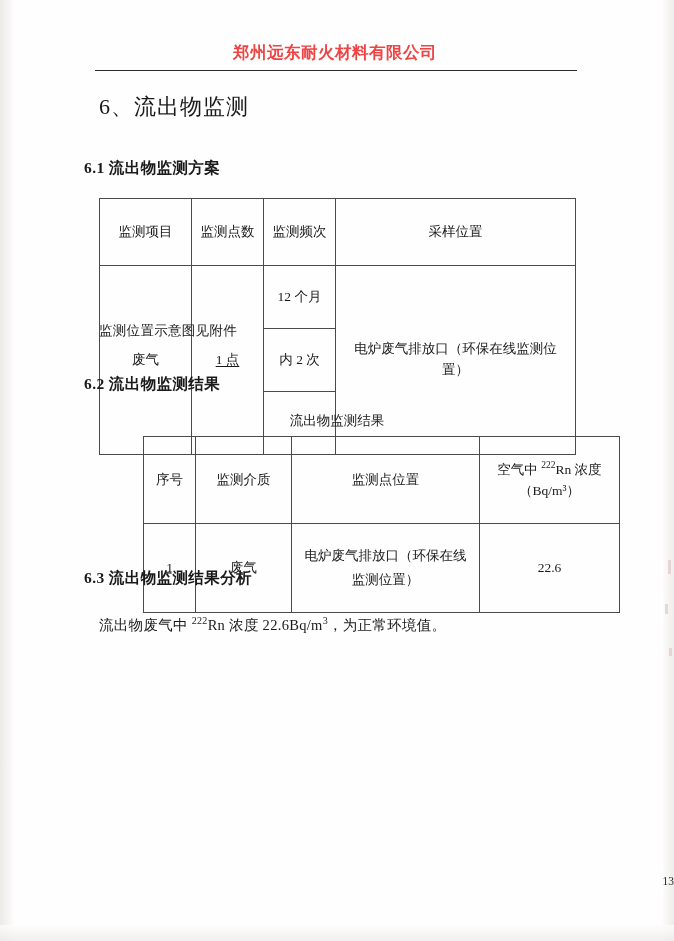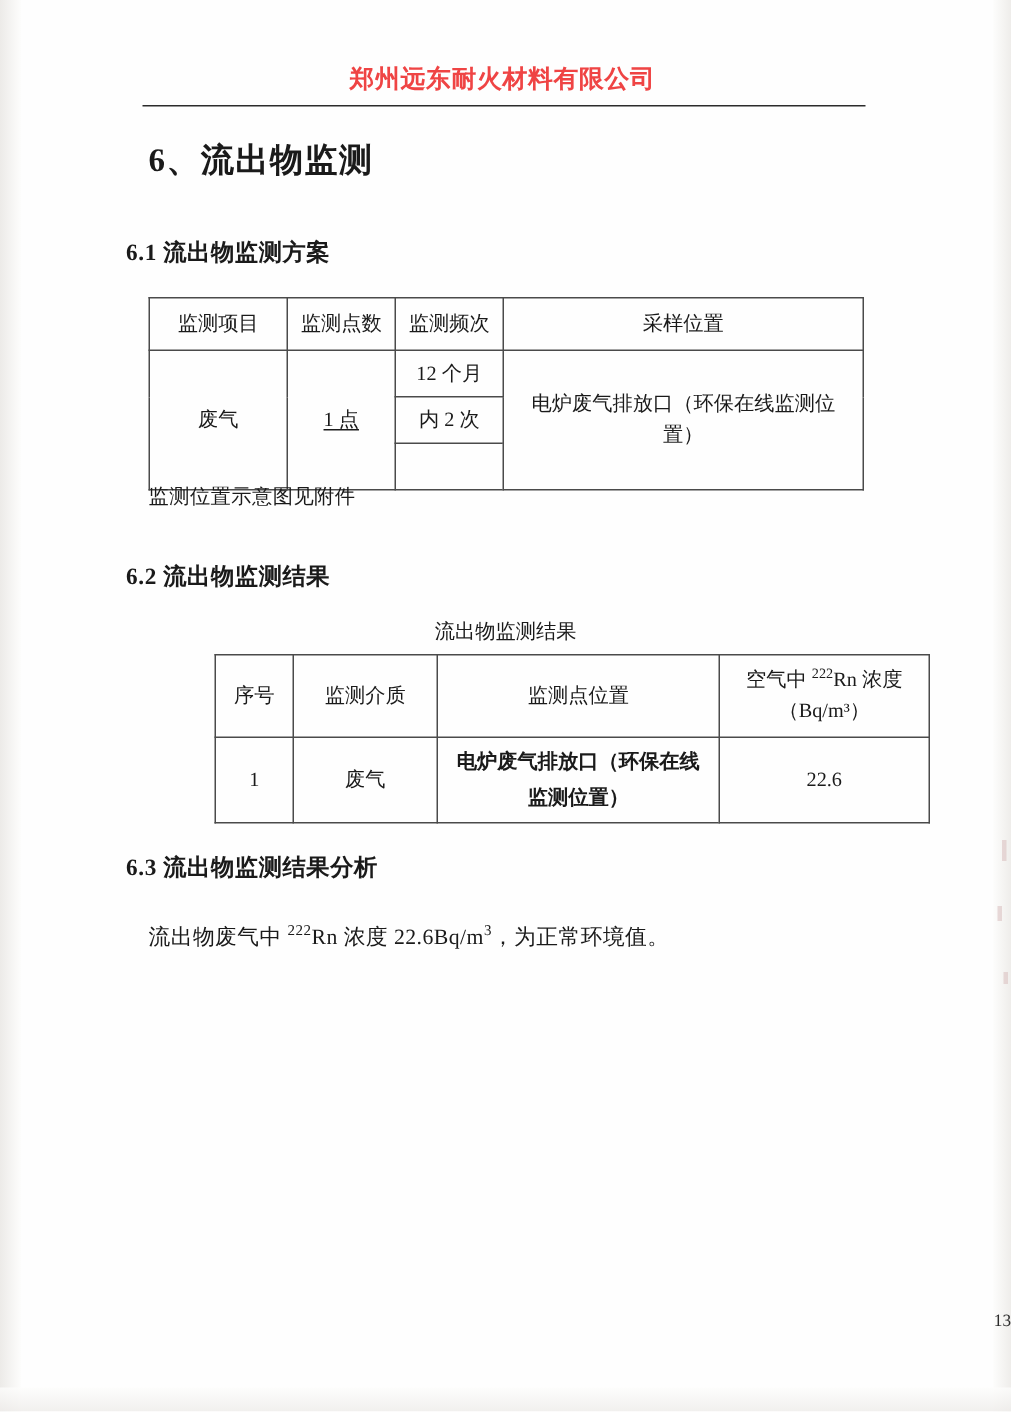--- a/index.html
+++ b/index.html
@@ -67,21 +67,21 @@
     top: 70px;
     width: 482px;
     border-top: 1.6px solid #2b2b2b;
   }
 
   .h1 {
     position: absolute;
     left: 99px;
     top: 92px;
     font-size: 22px;
-    font-weight: bold;
+    font-weight: normal;
     letter-spacing: 1px;
   }
 
   .h2 {
     position: absolute;
     left: 84px;
     font-size: 15.5px;
     font-weight: bold;
     letter-spacing: .4px;
   }
@@ -108,21 +108,21 @@
 
   table {
     border-collapse: collapse;
     font-size: 13.5px;
     table-layout: fixed;
   }
   table td {
     border: 1px solid #4a4a4a;
     text-align: center;
     vertical-align: middle;
-    padding: 4px 3px;
+    padding: 20px 3px;
     line-height: 1.55;
   }
 
   
   #plan-table {
     position: absolute;
     left: 99px;
     top: 198px;
     width: 476px;
   }
@@ -142,21 +142,21 @@
   
   #result-table {
     position: absolute;
     left: 99px;
     top: 436px;
     width: 476px;
     margin-left: 44px;
   }
   #result-table td { height: 24px; }
   #result-table .hdr td { height: 46px; }
-  #result-table .cell-pos { line-height: 1.5; font-weight: bold; }
+  #result-table .cell-pos { line-height: 1.5; }
   sup { font-size: 9.5px; vertical-align: super; }
 
   .para {
     position: absolute;
     left: 99px;
     top: 615px;
     font-size: 14.5px;
     letter-spacing: .3px;
   }
   .para sup { font-size: 10px; }

